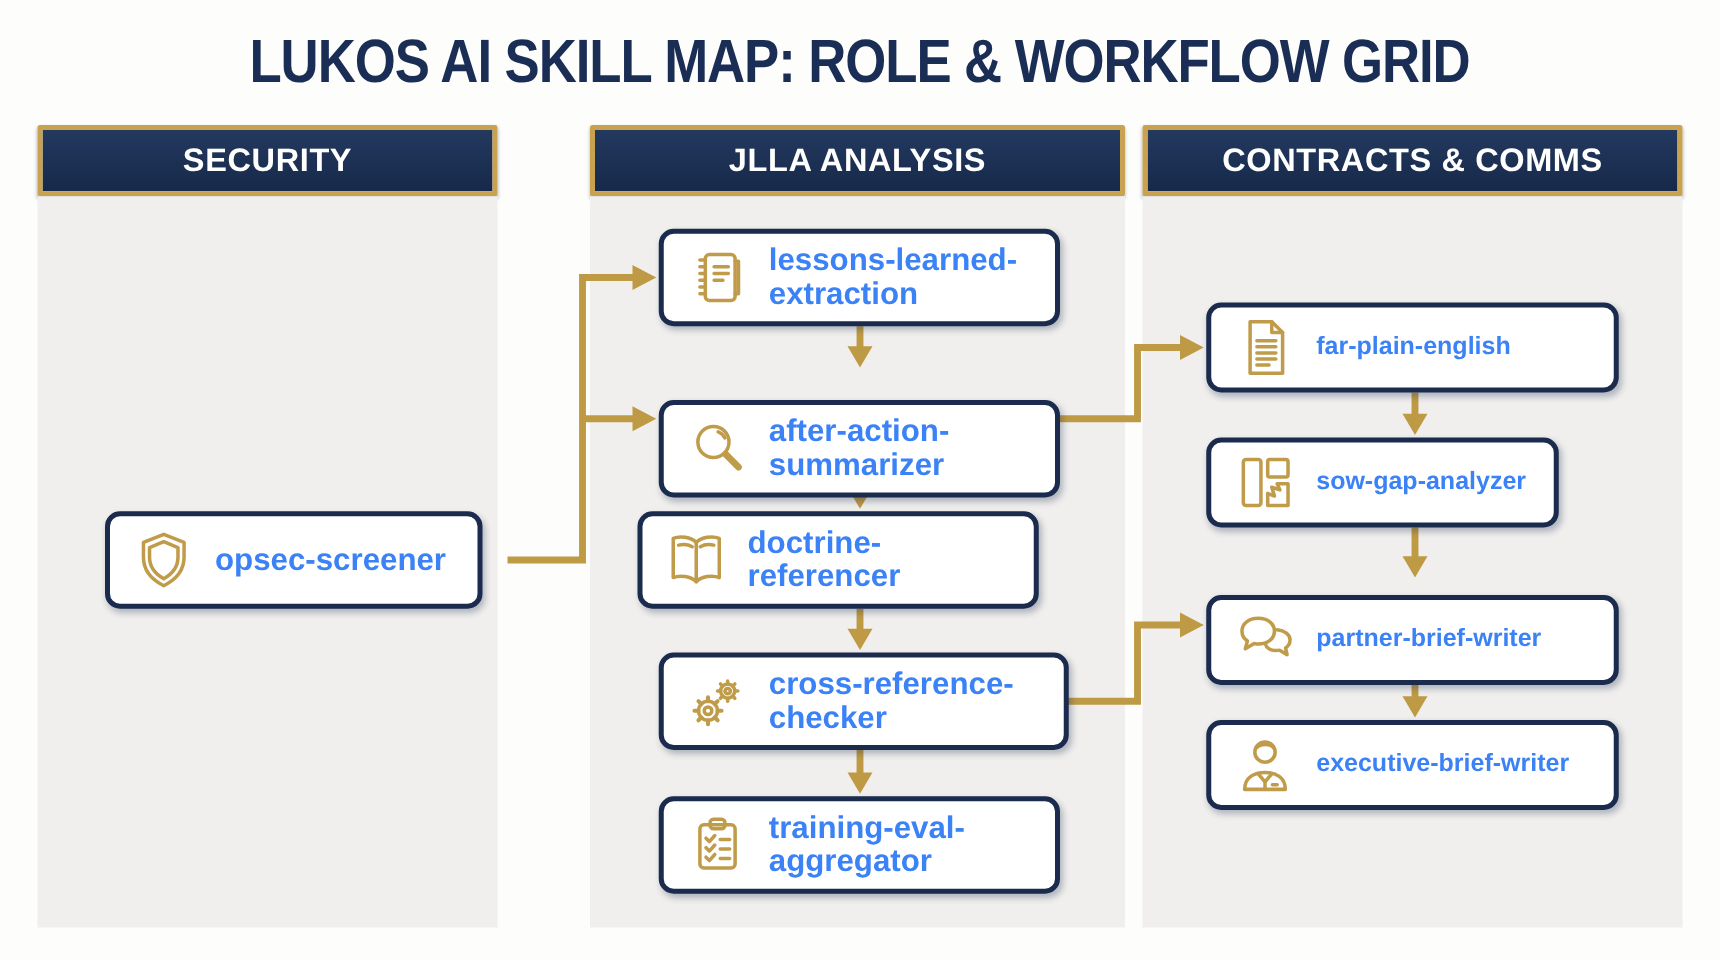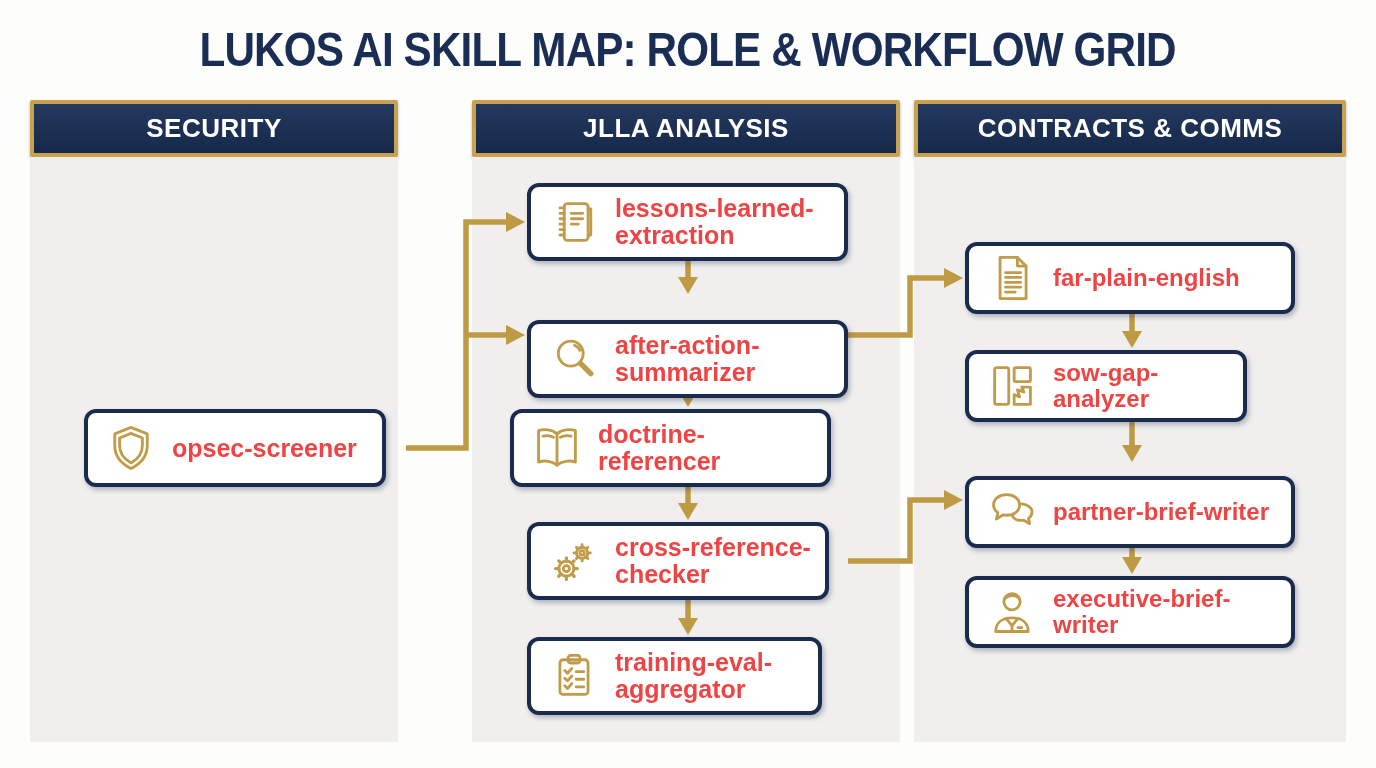--- a/index.html
+++ b/index.html
@@ -32,26 +32,26 @@
   .connectors{position:absolute;left:0;top:0;pointer-events:none;}
   .skill-box{
     position:absolute;box-sizing:border-box;background:#ffffff;
     border:4px solid #1a2b4e;border-radius:12px;
     box-shadow:2px 3px 5px rgba(26,43,78,0.30);
     display:flex;align-items:center;gap:15px;padding-left:17px;
   }
   .skill-box .icon{flex:0 0 auto;width:52px;height:52px;display:flex;align-items:center;justify-content:center;}
   .skill-box .icon svg{width:52px;height:52px;stroke:#c09c4a;fill:none;stroke-width:2.6;stroke-linecap:round;stroke-linejoin:round;}
   .skill-box .label{
-    font-size:25px;font-weight:700;color:#ef4444;line-height:1.08;
+    font-size:25px;font-weight:700;color:#3b82f6;line-height:1.08;
     overflow-wrap:break-word;
   }
   .b-left .label{max-width:230px;}
   .b-mid  .label{max-width:212px;}
-  .b-right .label{max-width:242px;font-size:24px;}
+  .b-right .label{max-width:242px;font-size:20px;}
 </style>
 </head>
 <body>
 
 <div class="canvas">
 
   <h1 class="title">
     <span class="title-inner">LUKOS AI SKILL MAP: ROLE &amp; WORKFLOW GRID</span>
   </h1>
 
@@ -158,21 +158,21 @@
     <span class="icon">
       <svg viewBox="0 0 48 48">
         <path d="M24 11 C20 7 12 6 7 8 V37 C12 35 20 36 24 40 C28 36 36 35 41 37 V8 C36 6 28 7 24 11 Z"></path>
         <path d="M24 11 V40"></path>
         <path d="M11 13 c3.5 -0.8 7.5 -0.3 10 1.2 M27 14.2 c2.5 -1.5 6.5 -2 10 -1.2"></path>
       </svg>
     </span>
     <span class="label">doctrine-referencer</span>
   </div>
 
-  <div class="skill-box b-mid" style="left:527px;top:522px;width:302px;height:78px;">
+  <div class="skill-box b-mid" style="left:527px;top:522px;width:328px;height:78px;">
     <span class="icon">
       <svg viewBox="0 0 48 48">
         <circle cx="17" cy="31" r="7"></circle>
         <circle cx="17" cy="31" r="2.8"></circle>
         <g stroke-width="3">
           <line x1="17" y1="21" x2="17" y2="24" transform="rotate(0 17 31)"></line>
           <line x1="17" y1="21" x2="17" y2="24" transform="rotate(45 17 31)"></line>
           <line x1="17" y1="21" x2="17" y2="24" transform="rotate(90 17 31)"></line>
           <line x1="17" y1="21" x2="17" y2="24" transform="rotate(135 17 31)"></line>
           <line x1="17" y1="21" x2="17" y2="24" transform="rotate(180 17 31)"></line>
@@ -190,21 +190,21 @@
           <line x1="31.5" y1="9" x2="31.5" y2="11.3" transform="rotate(180 31.5 16.5)"></line>
           <line x1="31.5" y1="9" x2="31.5" y2="11.3" transform="rotate(225 31.5 16.5)"></line>
           <line x1="31.5" y1="9" x2="31.5" y2="11.3" transform="rotate(270 31.5 16.5)"></line>
           <line x1="31.5" y1="9" x2="31.5" y2="11.3" transform="rotate(315 31.5 16.5)"></line>
         </g>
       </svg>
     </span>
     <span class="label">cross-reference-checker</span>
   </div>
 
-  <div class="skill-box b-mid" style="left:527px;top:637px;width:295px;height:78px;">
+  <div class="skill-box b-mid" style="left:527px;top:637px;width:321px;height:78px;">
     <span class="icon">
       <svg viewBox="0 0 48 48">
         <rect x="11" y="9" width="26" height="32" rx="3"></rect>
         <rect x="18.5" y="5" width="11" height="7" rx="2.5"></rect>
         <path d="M15.5 19 l2.5 2.5 l4 -4.5 M15.5 26 l2.5 2.5 l4 -4.5 M15.5 33 l2.5 2.5 l4 -4.5"></path>
         <path d="M26 20 H33 M26 27 H33 M26 34 H33"></path>
       </svg>
     </span>
     <span class="label">training-eval-aggregator</span>
   </div>

